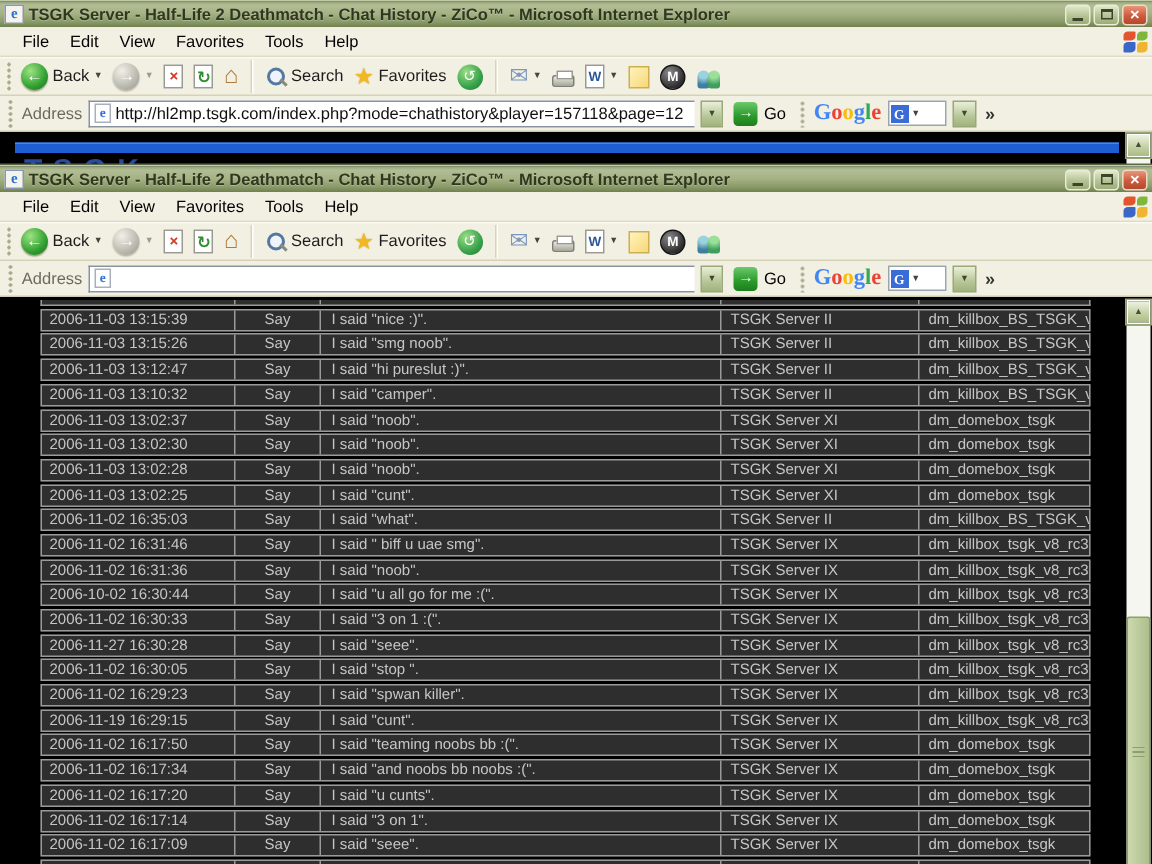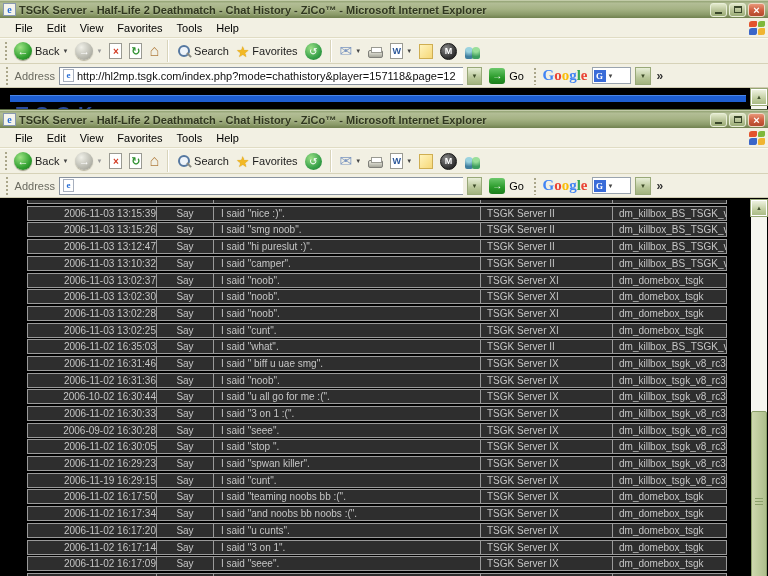--- a/index.html
+++ b/index.html
@@ -114,21 +114,21 @@
   .sb-thumb { position:absolute; left:0; width:16px; background:linear-gradient(90deg,#cdd8ae,#aebf8c);
     border:1px solid #8ba06a; border-radius:2px; }
   .sb-grip { margin:86px auto 0; width:8px; height:7px;
     background:repeating-linear-gradient(180deg,#8ba06a 0 1px,transparent 1px 3px); }
 
   
   .chat-table { position:absolute; left:27px; top:2px; width:700px; font-size:10px; color:#c6c6c6; }
   .chatrow { display:flex; height:15px; margin-bottom:1.7px; background:#2e2e2e; border:1px solid #9a9a9a; }
   .chatrow.partial { height:4px; border-top:none; margin-bottom:1.8px; }
   .cell { line-height:13px; white-space:nowrap; overflow:hidden; }
-  .c-time { width:128px; padding-left:5px;text-align:right; }
+  .c-time { width:128px; padding-left:5px; }
   .c-say { width:57px; text-align:center; border-left:1px solid #9a9a9a; }
   .c-msg { width:267px; padding-left:7px; border-left:1px solid #9a9a9a; }
   .c-server { width:132px; padding-left:6px; border-left:1px solid #9a9a9a; }
   .c-map { flex:1; padding-left:6px; border-left:1px solid #9a9a9a; }
 </style>
 </head>
 <body>
 
 <div class="window" id="win-back">
   <div class="titlebar">
@@ -459,21 +459,21 @@
           <div class="cell c-map">dm_killbox_tsgk_v8_rc3</div>
         </div>
         <div class="chatrow">
           <div class="cell c-time">2006-11-02 16:30:33</div>
           <div class="cell c-say">Say</div>
           <div class="cell c-msg">I said "3 on 1 :(".</div>
           <div class="cell c-server">TSGK Server IX</div>
           <div class="cell c-map">dm_killbox_tsgk_v8_rc3</div>
         </div>
         <div class="chatrow">
-          <div class="cell c-time">2006-09-02 16:30:28</div>
+          <div class="cell c-time">2006-11-27 16:30:28</div>
           <div class="cell c-say">Say</div>
           <div class="cell c-msg">I said "seee".</div>
           <div class="cell c-server">TSGK Server IX</div>
           <div class="cell c-map">dm_killbox_tsgk_v8_rc3</div>
         </div>
         <div class="chatrow">
           <div class="cell c-time">2006-11-02 16:30:05</div>
           <div class="cell c-say">Say</div>
           <div class="cell c-msg">I said "stop ".</div>
           <div class="cell c-server">TSGK Server IX</div>

